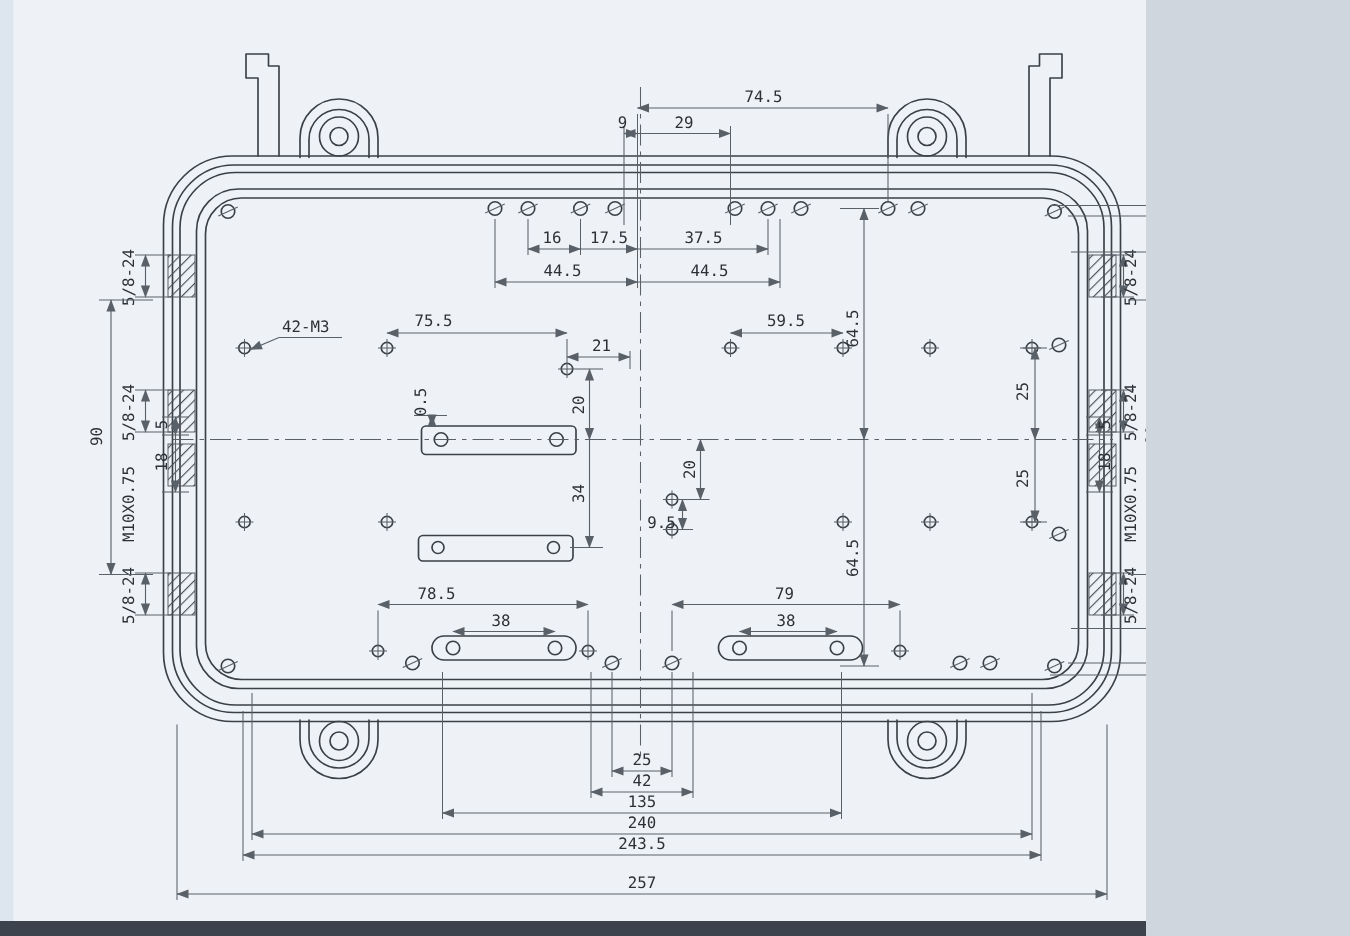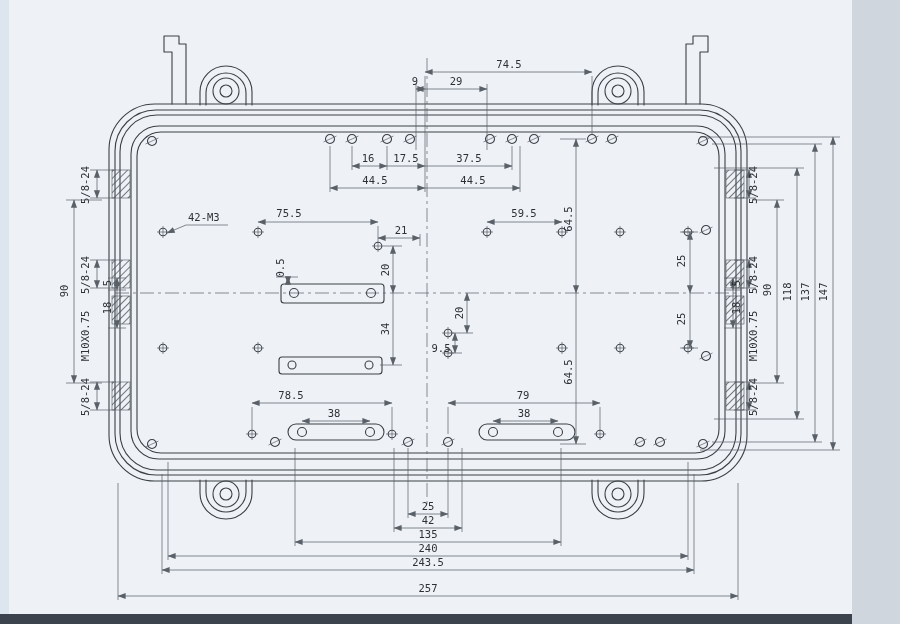--- a/index.html
+++ b/index.html
@@ -1,16 +1,16 @@
 <!DOCTYPE html>
 <html><head>
 <meta charset="utf-8">
 <style>
   html,body{margin:0;padding:0;background:#cfd6de;}
-  .stage{position:relative;width:852px;height:624px;background:#0ea5e9;overflow:hidden;
+  .stage{position:relative;width:764px;height:624px;background:#0ea5e9;overflow:hidden;
          font-family:"DejaVu Sans Mono","Liberation Mono",monospace;}
   svg{display:block;}
   .line{stroke:#3a4046;stroke-width:1.1;fill:none;stroke-linejoin:round;stroke-linecap:round;}
   .thin{stroke:#5a6068;stroke-width:.7;fill:none;}
   .dim{stroke:#5a6068;stroke-width:.75;fill:none;}
   .cl{stroke:#5a6068;stroke-width:.7;fill:none;stroke-dasharray:14 4 3 4;}
   .hpatch{fill:url(#hp);stroke:#4a5058;stroke-width:.6;}
   text{font-family:"DejaVu Sans Mono","Liberation Mono",monospace;font-size:10.5px;fill:#2d3136;}
   .band-left{fill:#dde5ee;}
   .band-bottom{fill:#3d434c;}

